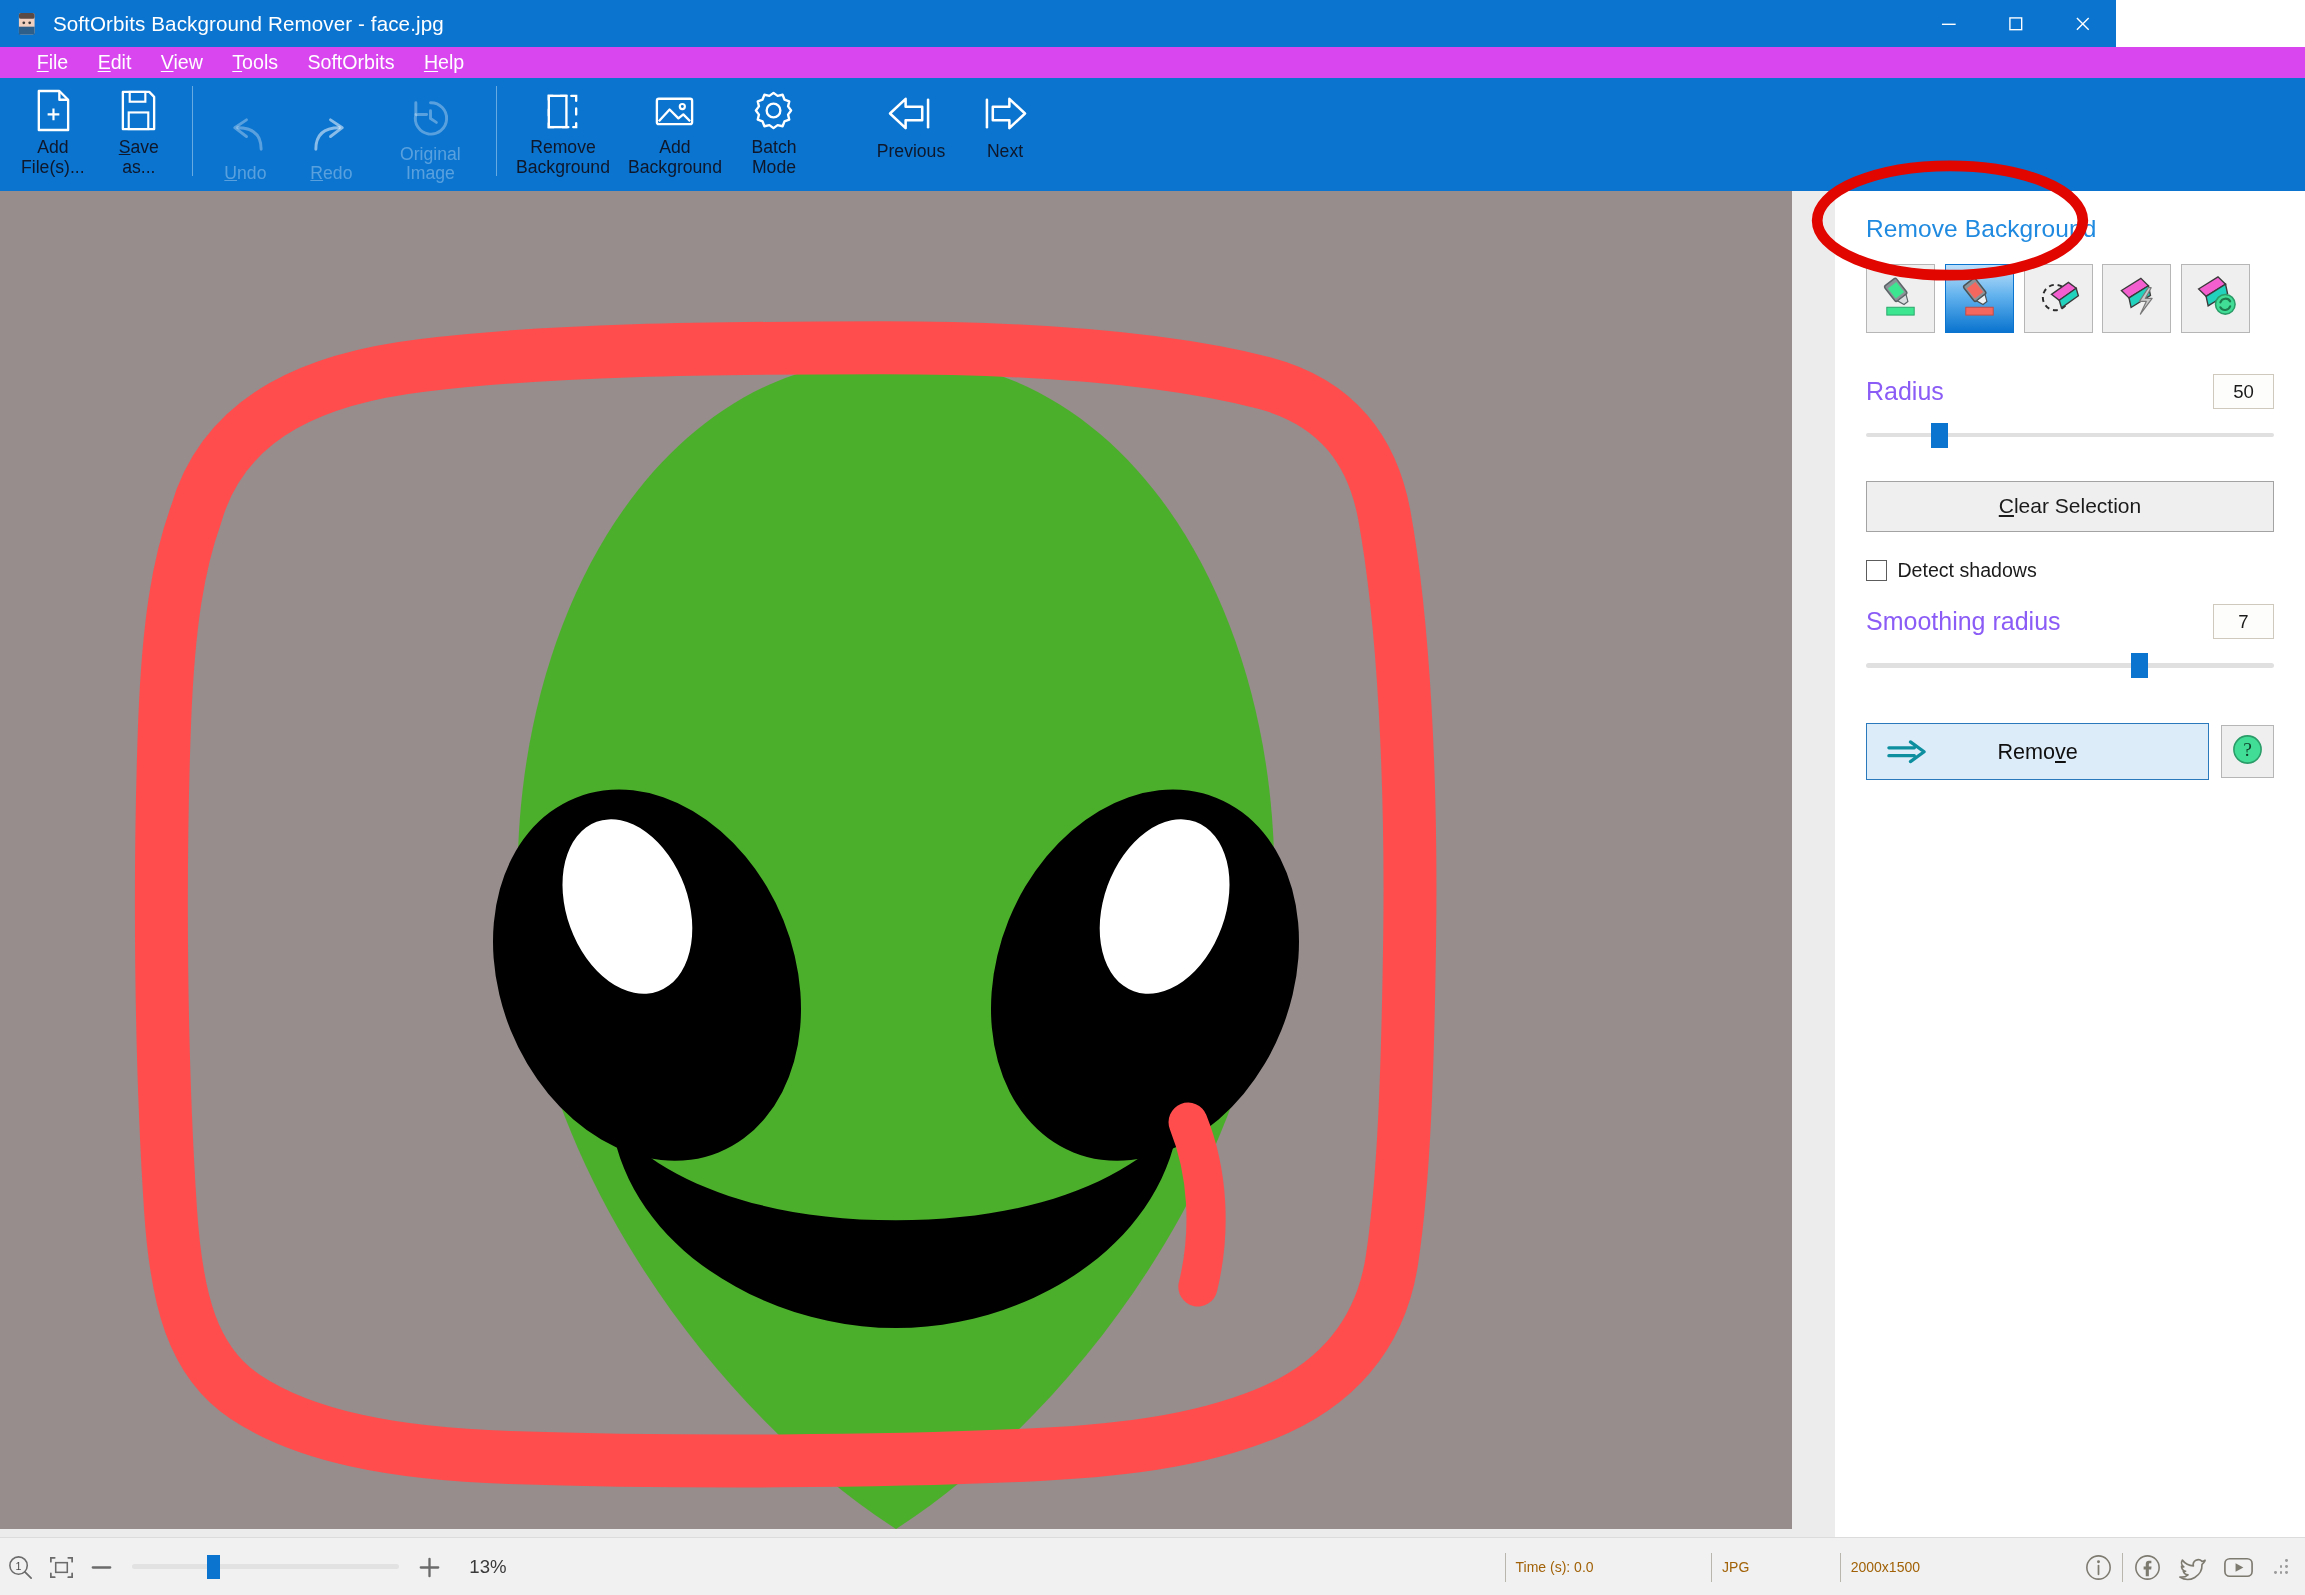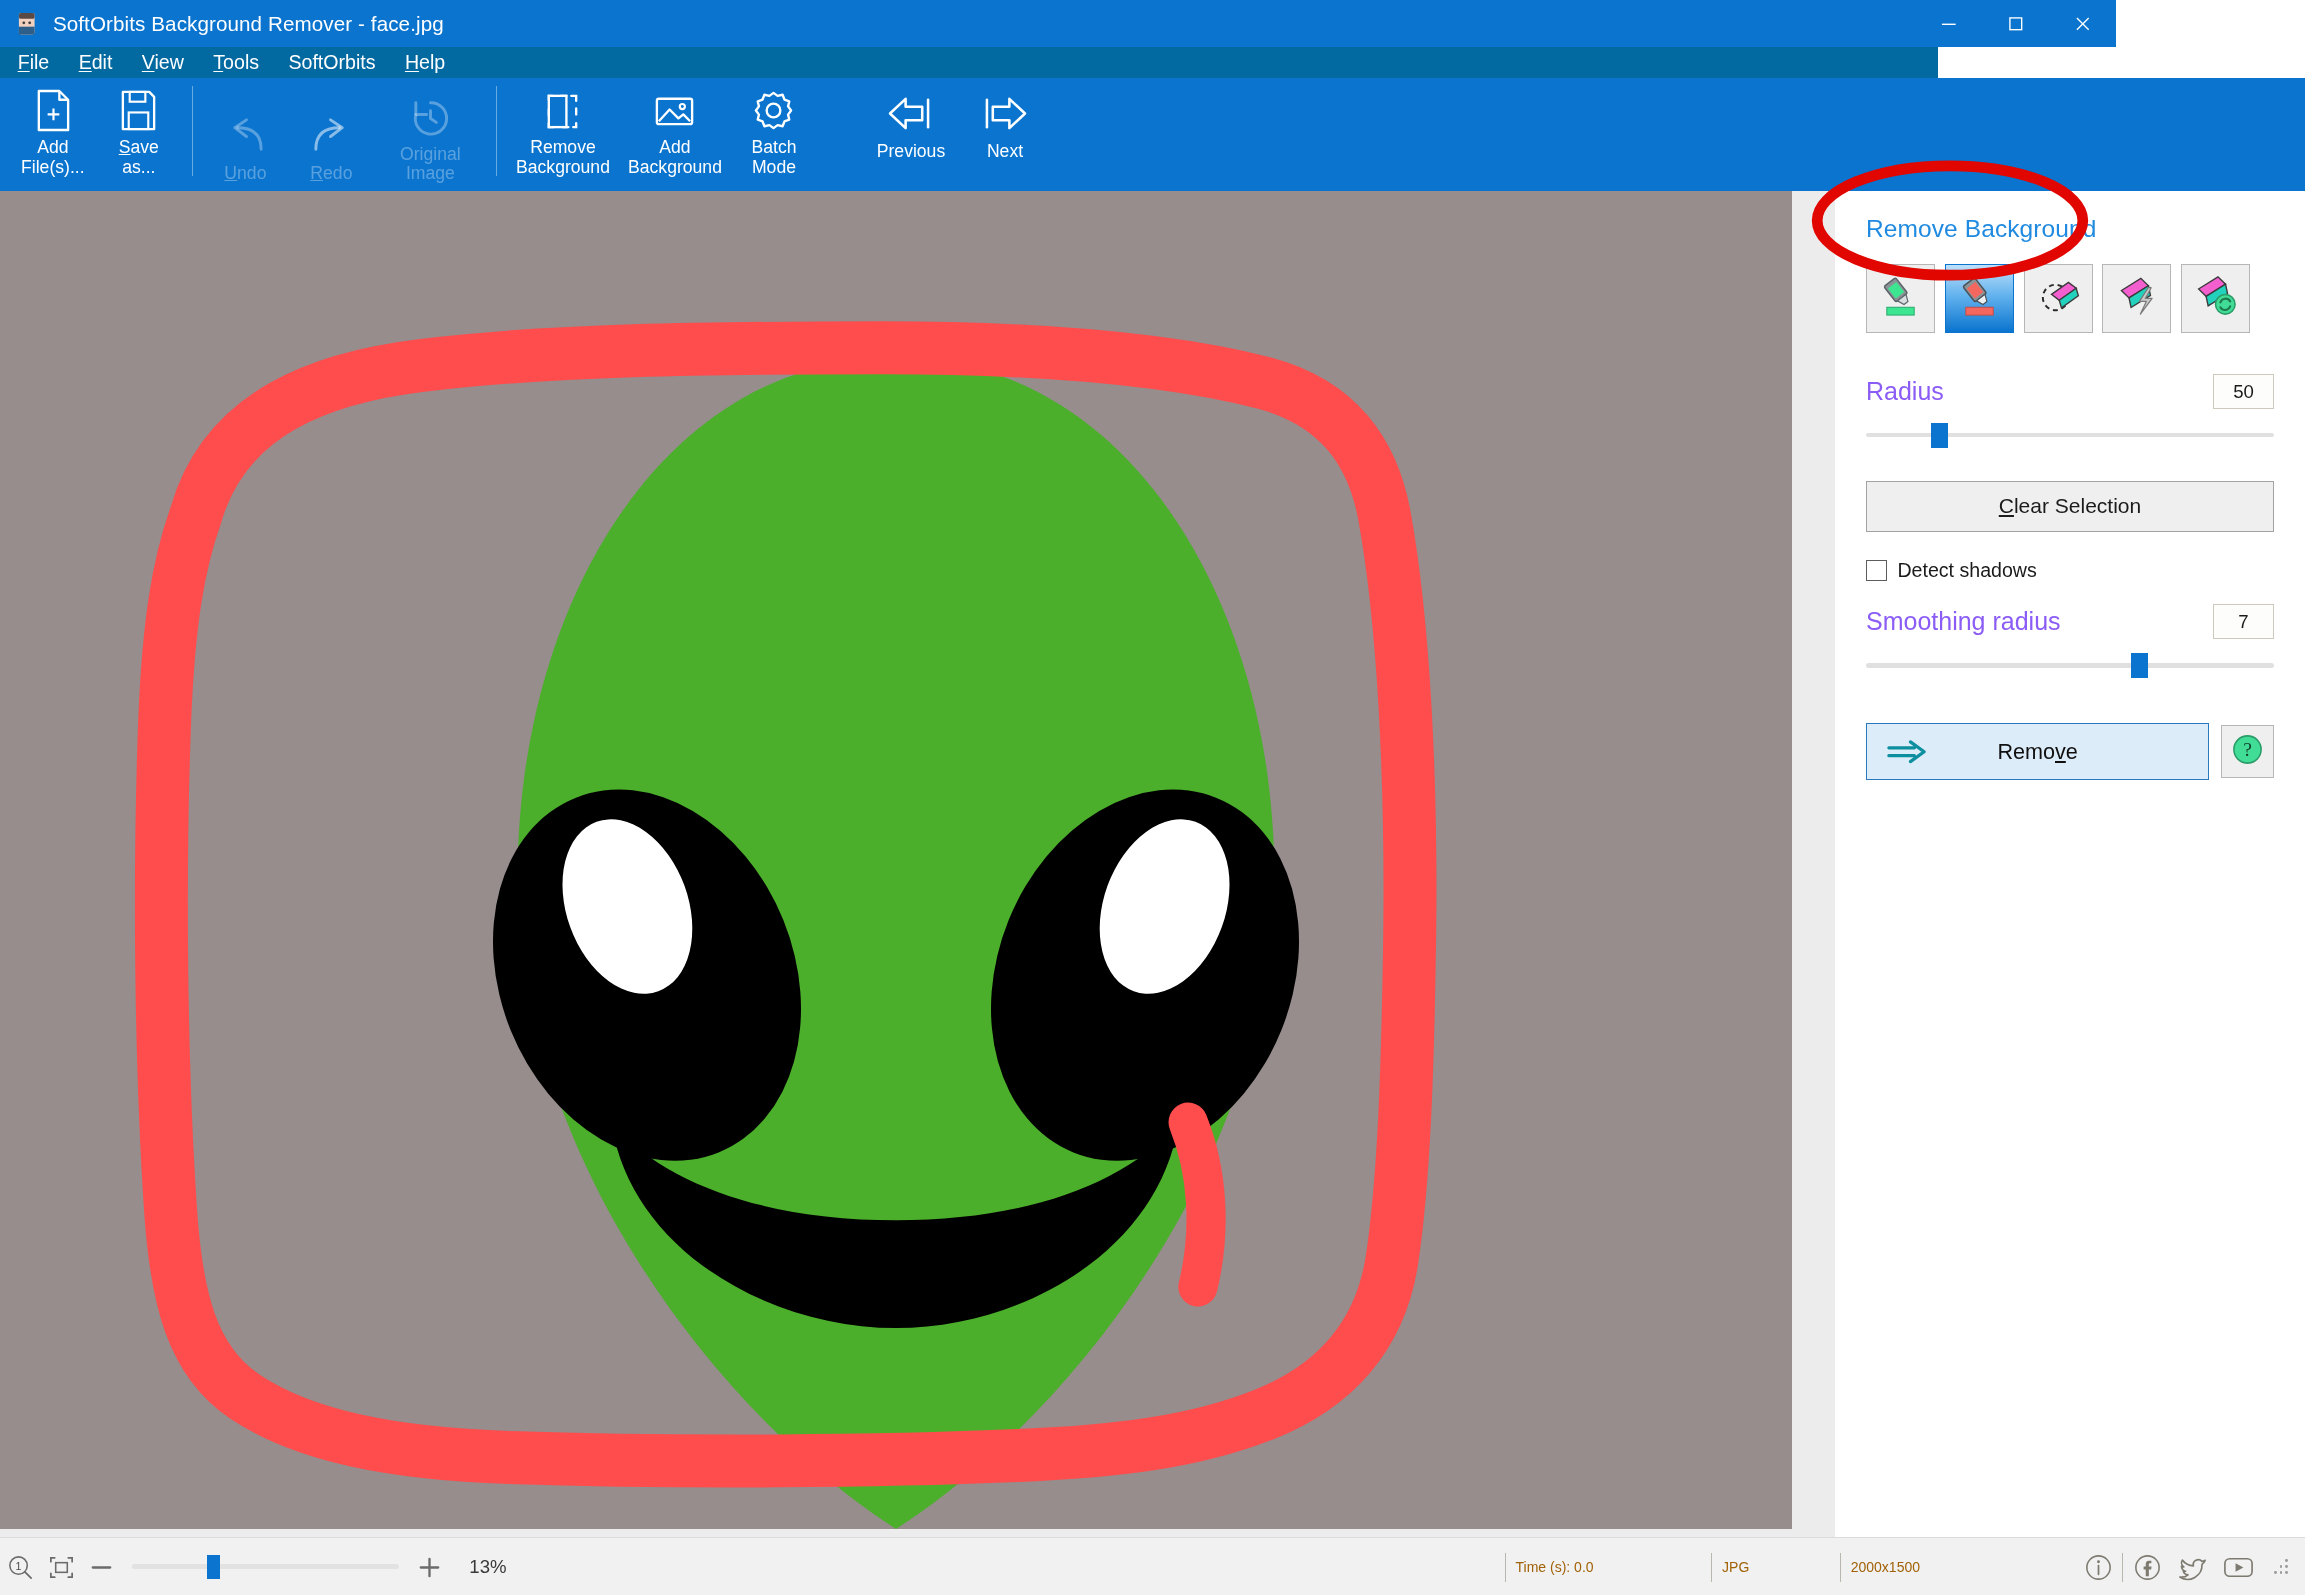--- a/index.html
+++ b/index.html
@@ -33,41 +33,41 @@
     position: absolute; right: 0; top: 0; height: 47px;
     display: flex;
   }
   .win-btn {
     width: 67px; height: 47px;
     display: flex; align-items: center; justify-content: center;
   }
 
   
   .menubar {
-    position: absolute; left: 0; top: 47px; width: 1938px; height: 31px;
-    background: #0369a1;
-    display: flex; align-items: center; padding-left: 3px;
+    position: absolute; left: 0; top: 47px; width: 2305px; height: 31px;
+    background: #d946ef;
+    display: flex; align-items: center; padding-left: 22px;
   }
   .menu-item {
     color: #ffffff; font-size: 19.6px; padding: 2px 14.7px;
     white-space: nowrap;
   }
   .menu-item u { text-underline-offset: 2px; }
 
   
   .ribbon {
     position: absolute; left: 0; top: 78px; width: 2305px; height: 113px;
     background: #0a74cf;
     display: flex; align-items: flex-start; padding-left: 9.8px;
   }
   .rb {
     width: 86px; min-height: 106px;
     display: flex; flex-direction: column; align-items: center;
     padding-top: 6.9px;
-    color: #ffffff; text-align: center;
+    color: #0f172a; text-align: center;
   }
   .rb.wide { width: 112px; }
   .rb.disabled { color: rgba(255,255,255,.32); justify-content: flex-end; }
   .rb-ico { height: 51px; display: flex; align-items: center; justify-content: center; }
   .rb-lab {
     font-size: 17.6px; line-height: 1.12; margin-top: 2px;
     white-space: pre-line;
   }
   .rb-sep {
     width: 1px; height: 90px; margin: 7.8px 9.8px 0 9.8px;

